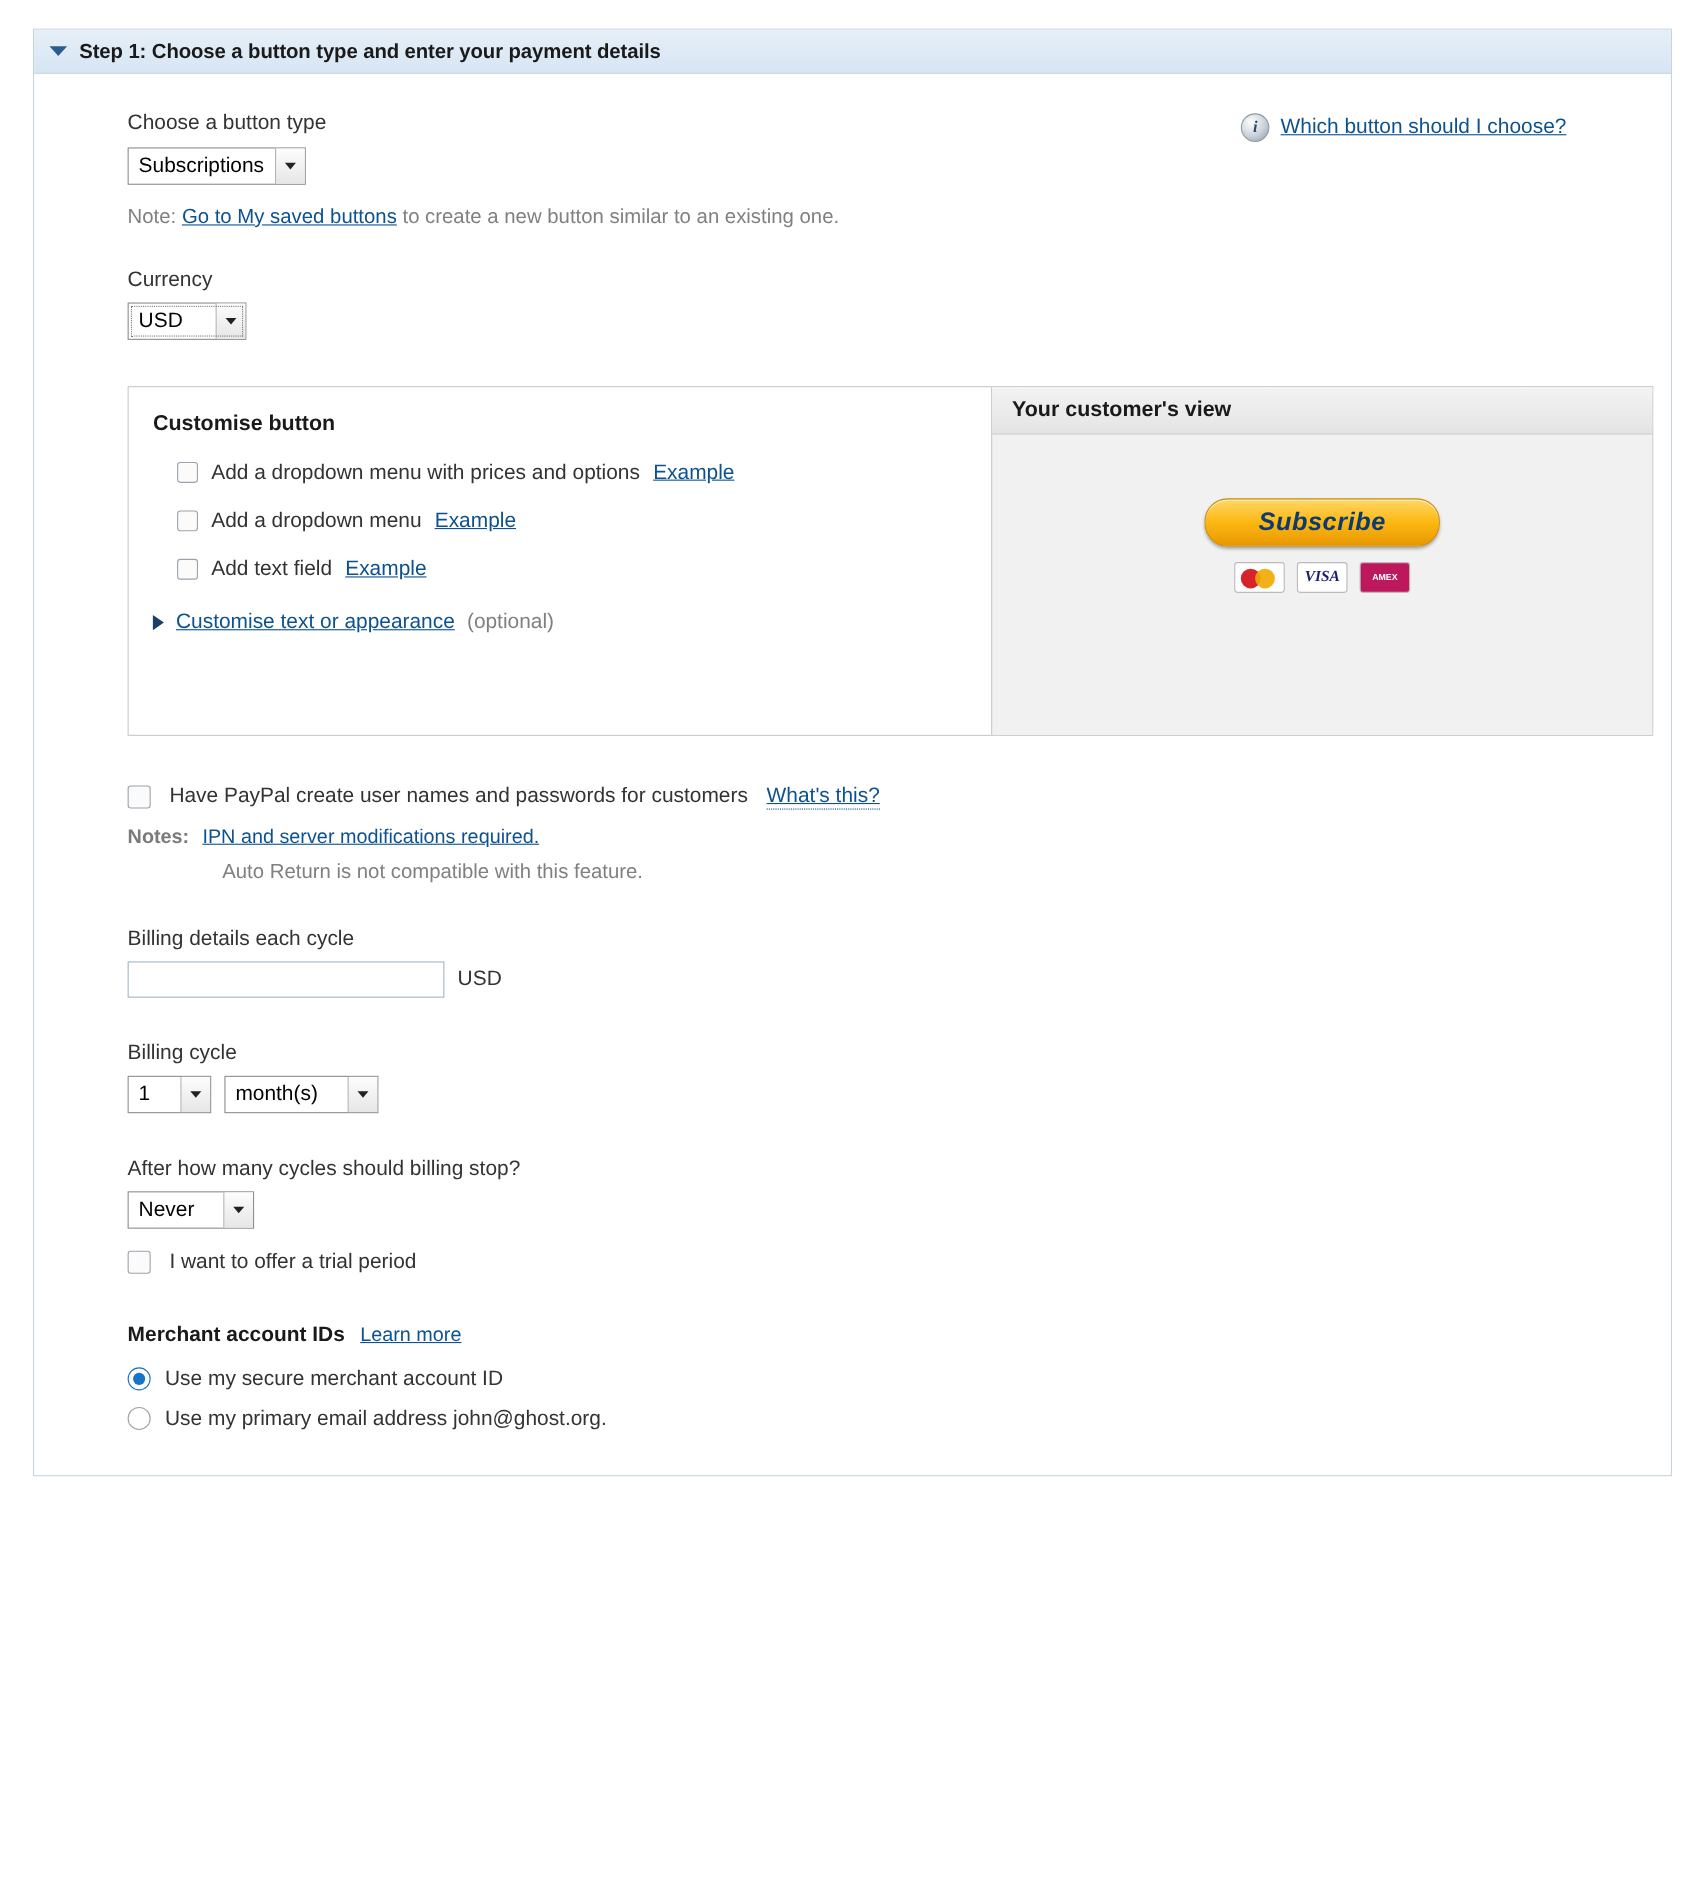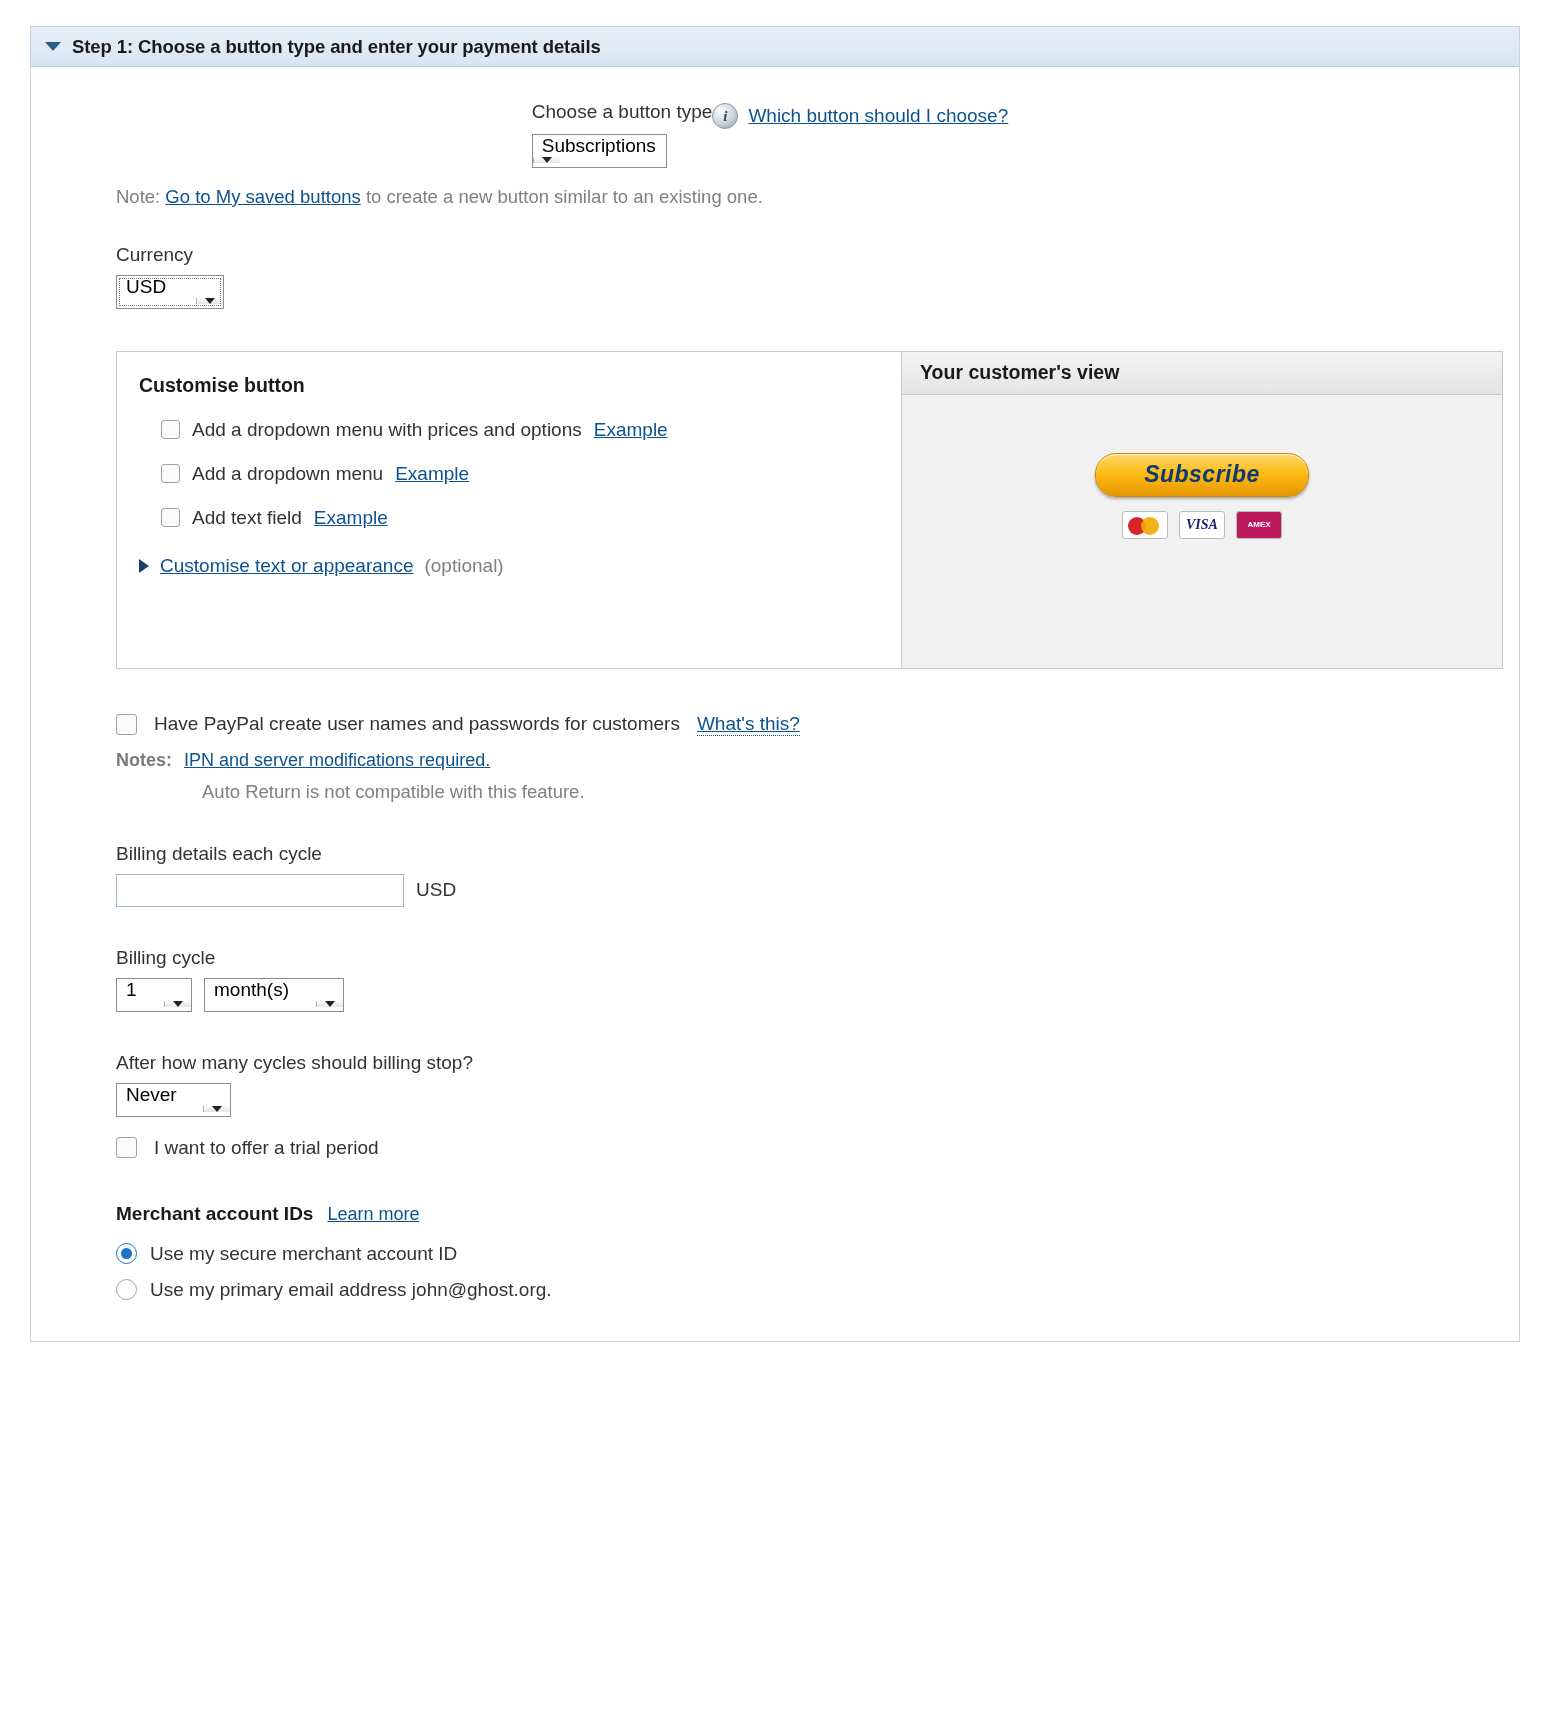--- a/index.html
+++ b/index.html
@@ -54,21 +54,21 @@
     padding: 34px 0 40px 0;
   }
   .inner {
     padding-left: 85px;
     padding-right: 40px;
     position: relative;
   }
 
   .row-between {
     display: flex;
-    justify-content: center;
+    justify-content: space-between;
     align-items: flex-start;
   }
 
   .label {
     font-size: 19px;
     color: #333333;
     line-height: 1.2;
   }
   .muted {
     color: #808080;
@@ -105,21 +105,20 @@
   }
 
   
   .select {
     display: inline-flex;
     align-items: stretch;
     border: 1px solid #8e8e8e;
     background: #ffffff;
     height: 34px;
     box-sizing: border-box;
-    flex-direction: column;
   }
   .select .sel-text {
     padding: 0 10px 0 9px;
     display: flex;
     align-items: center;
     font-size: 19px;
     color: #000;
     white-space: nowrap;
   }
   .select .sel-arrow {

